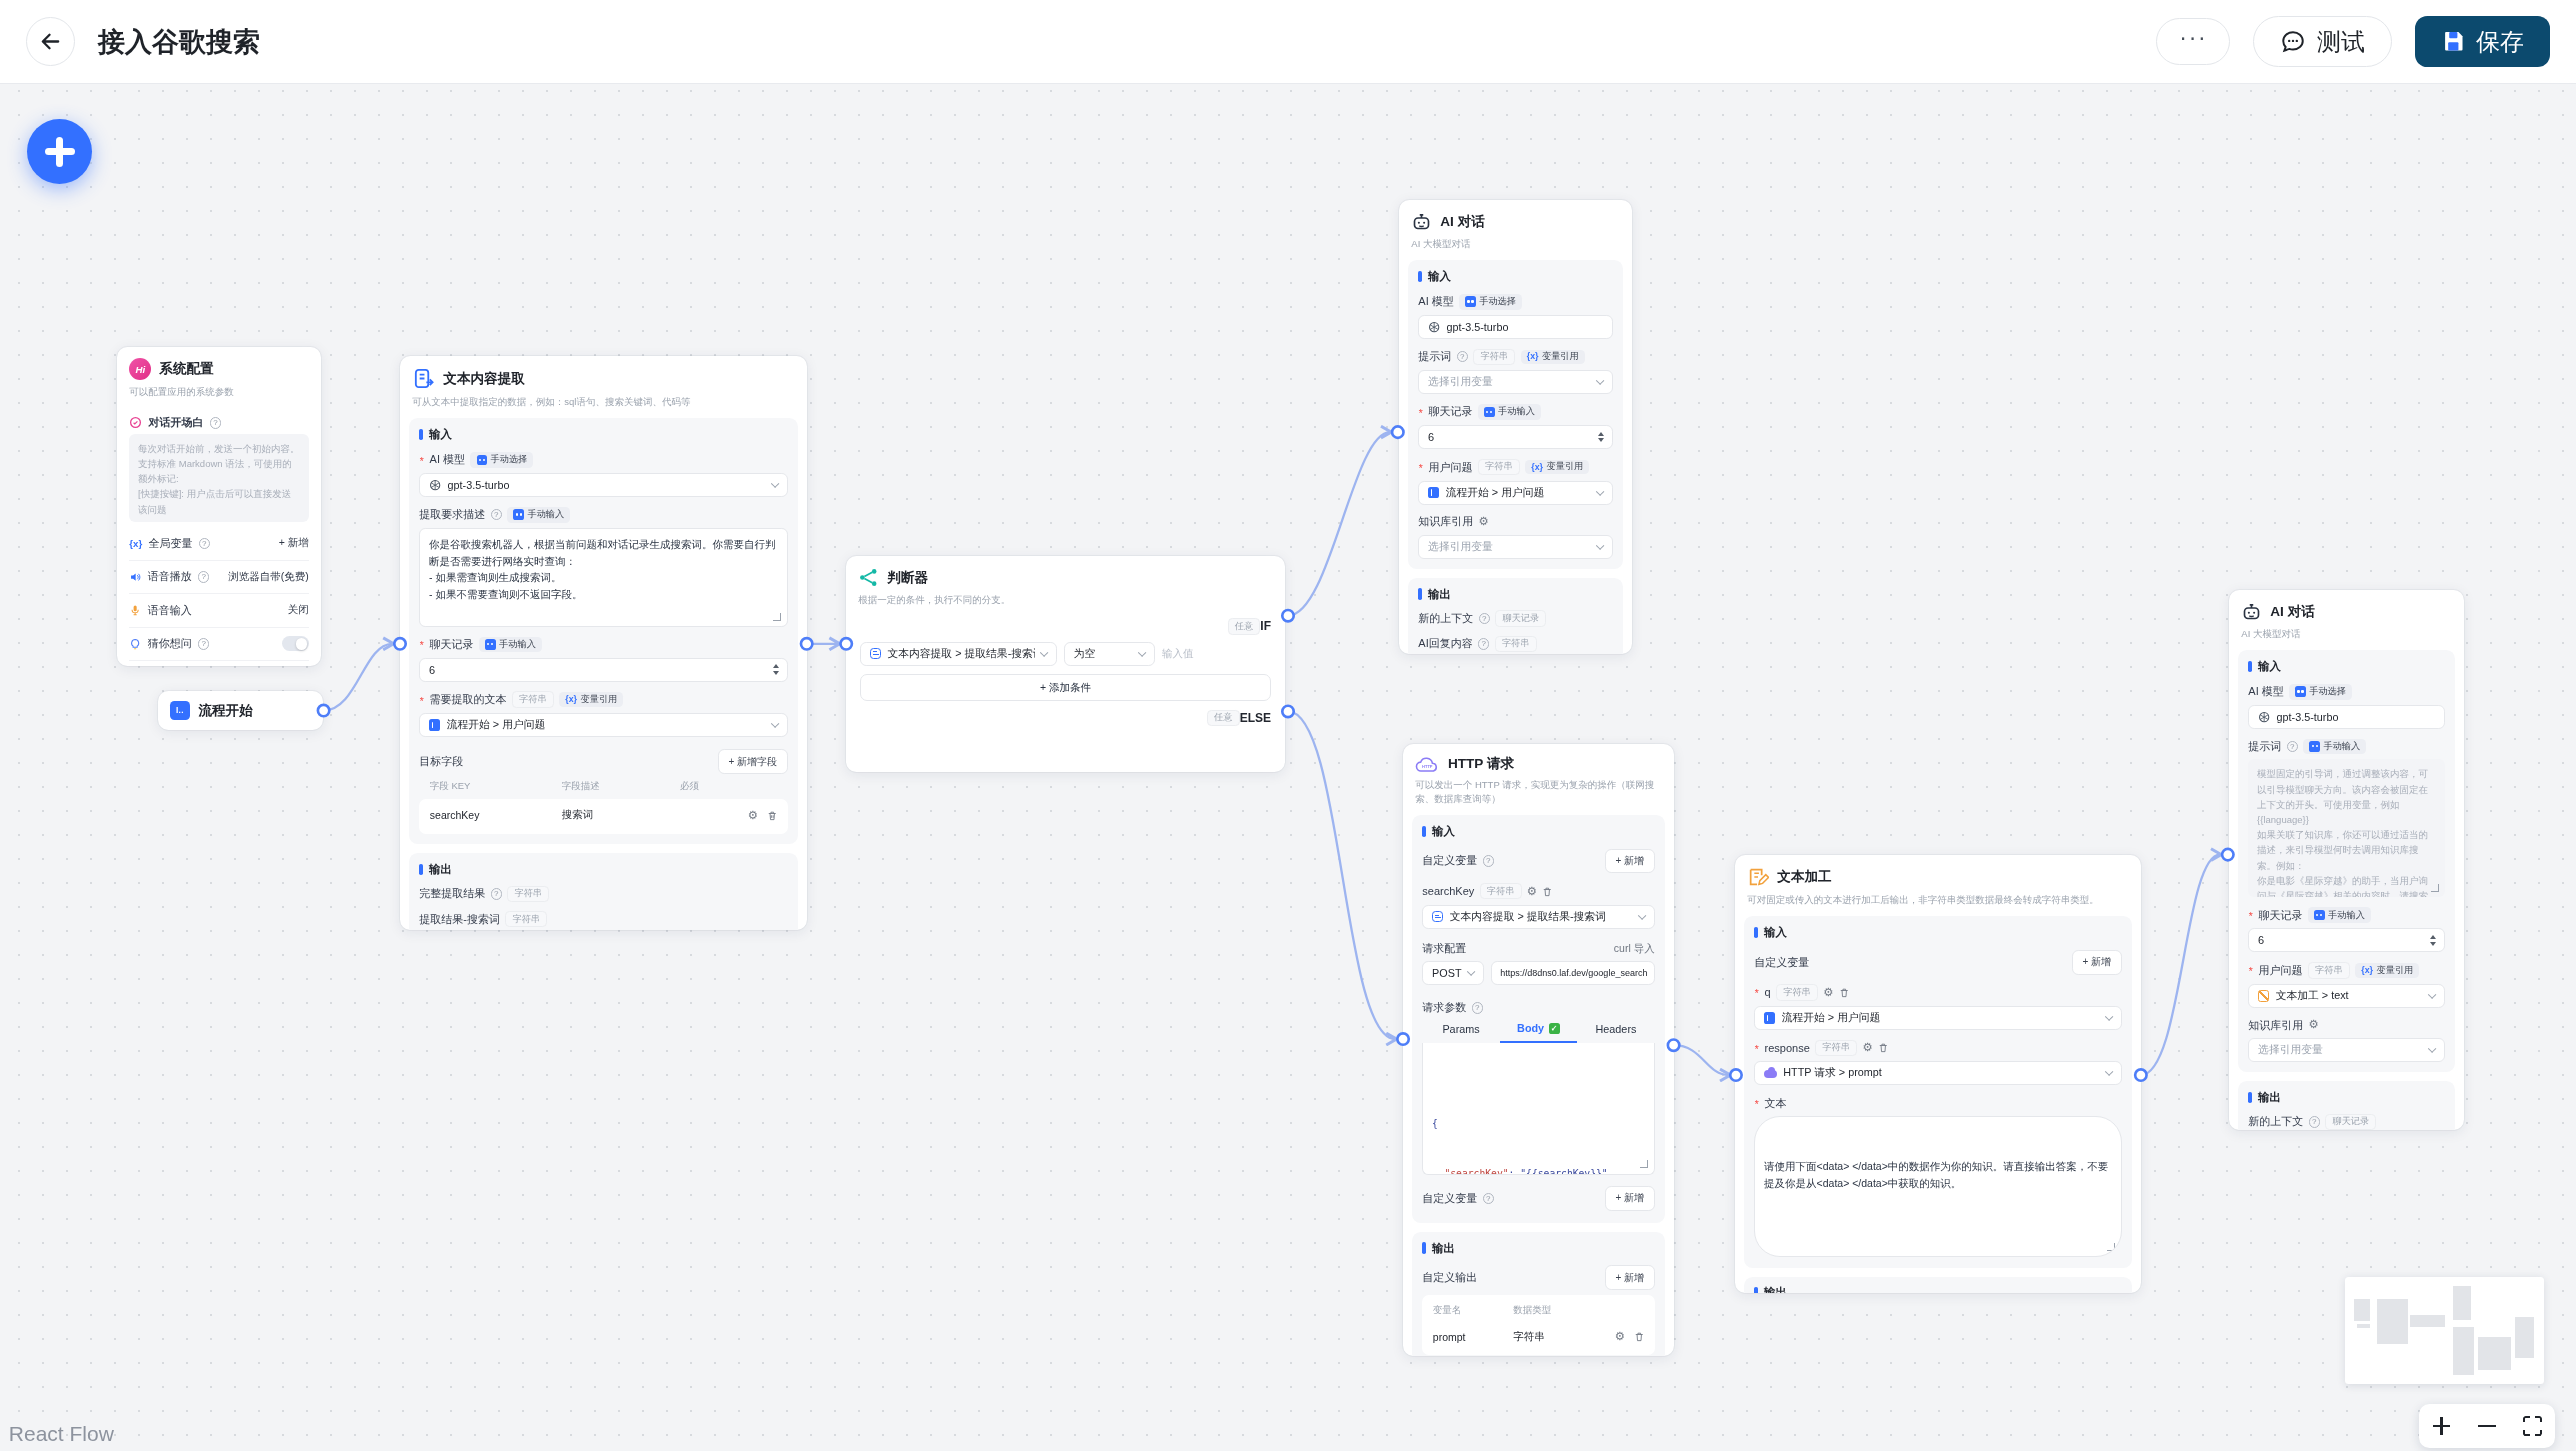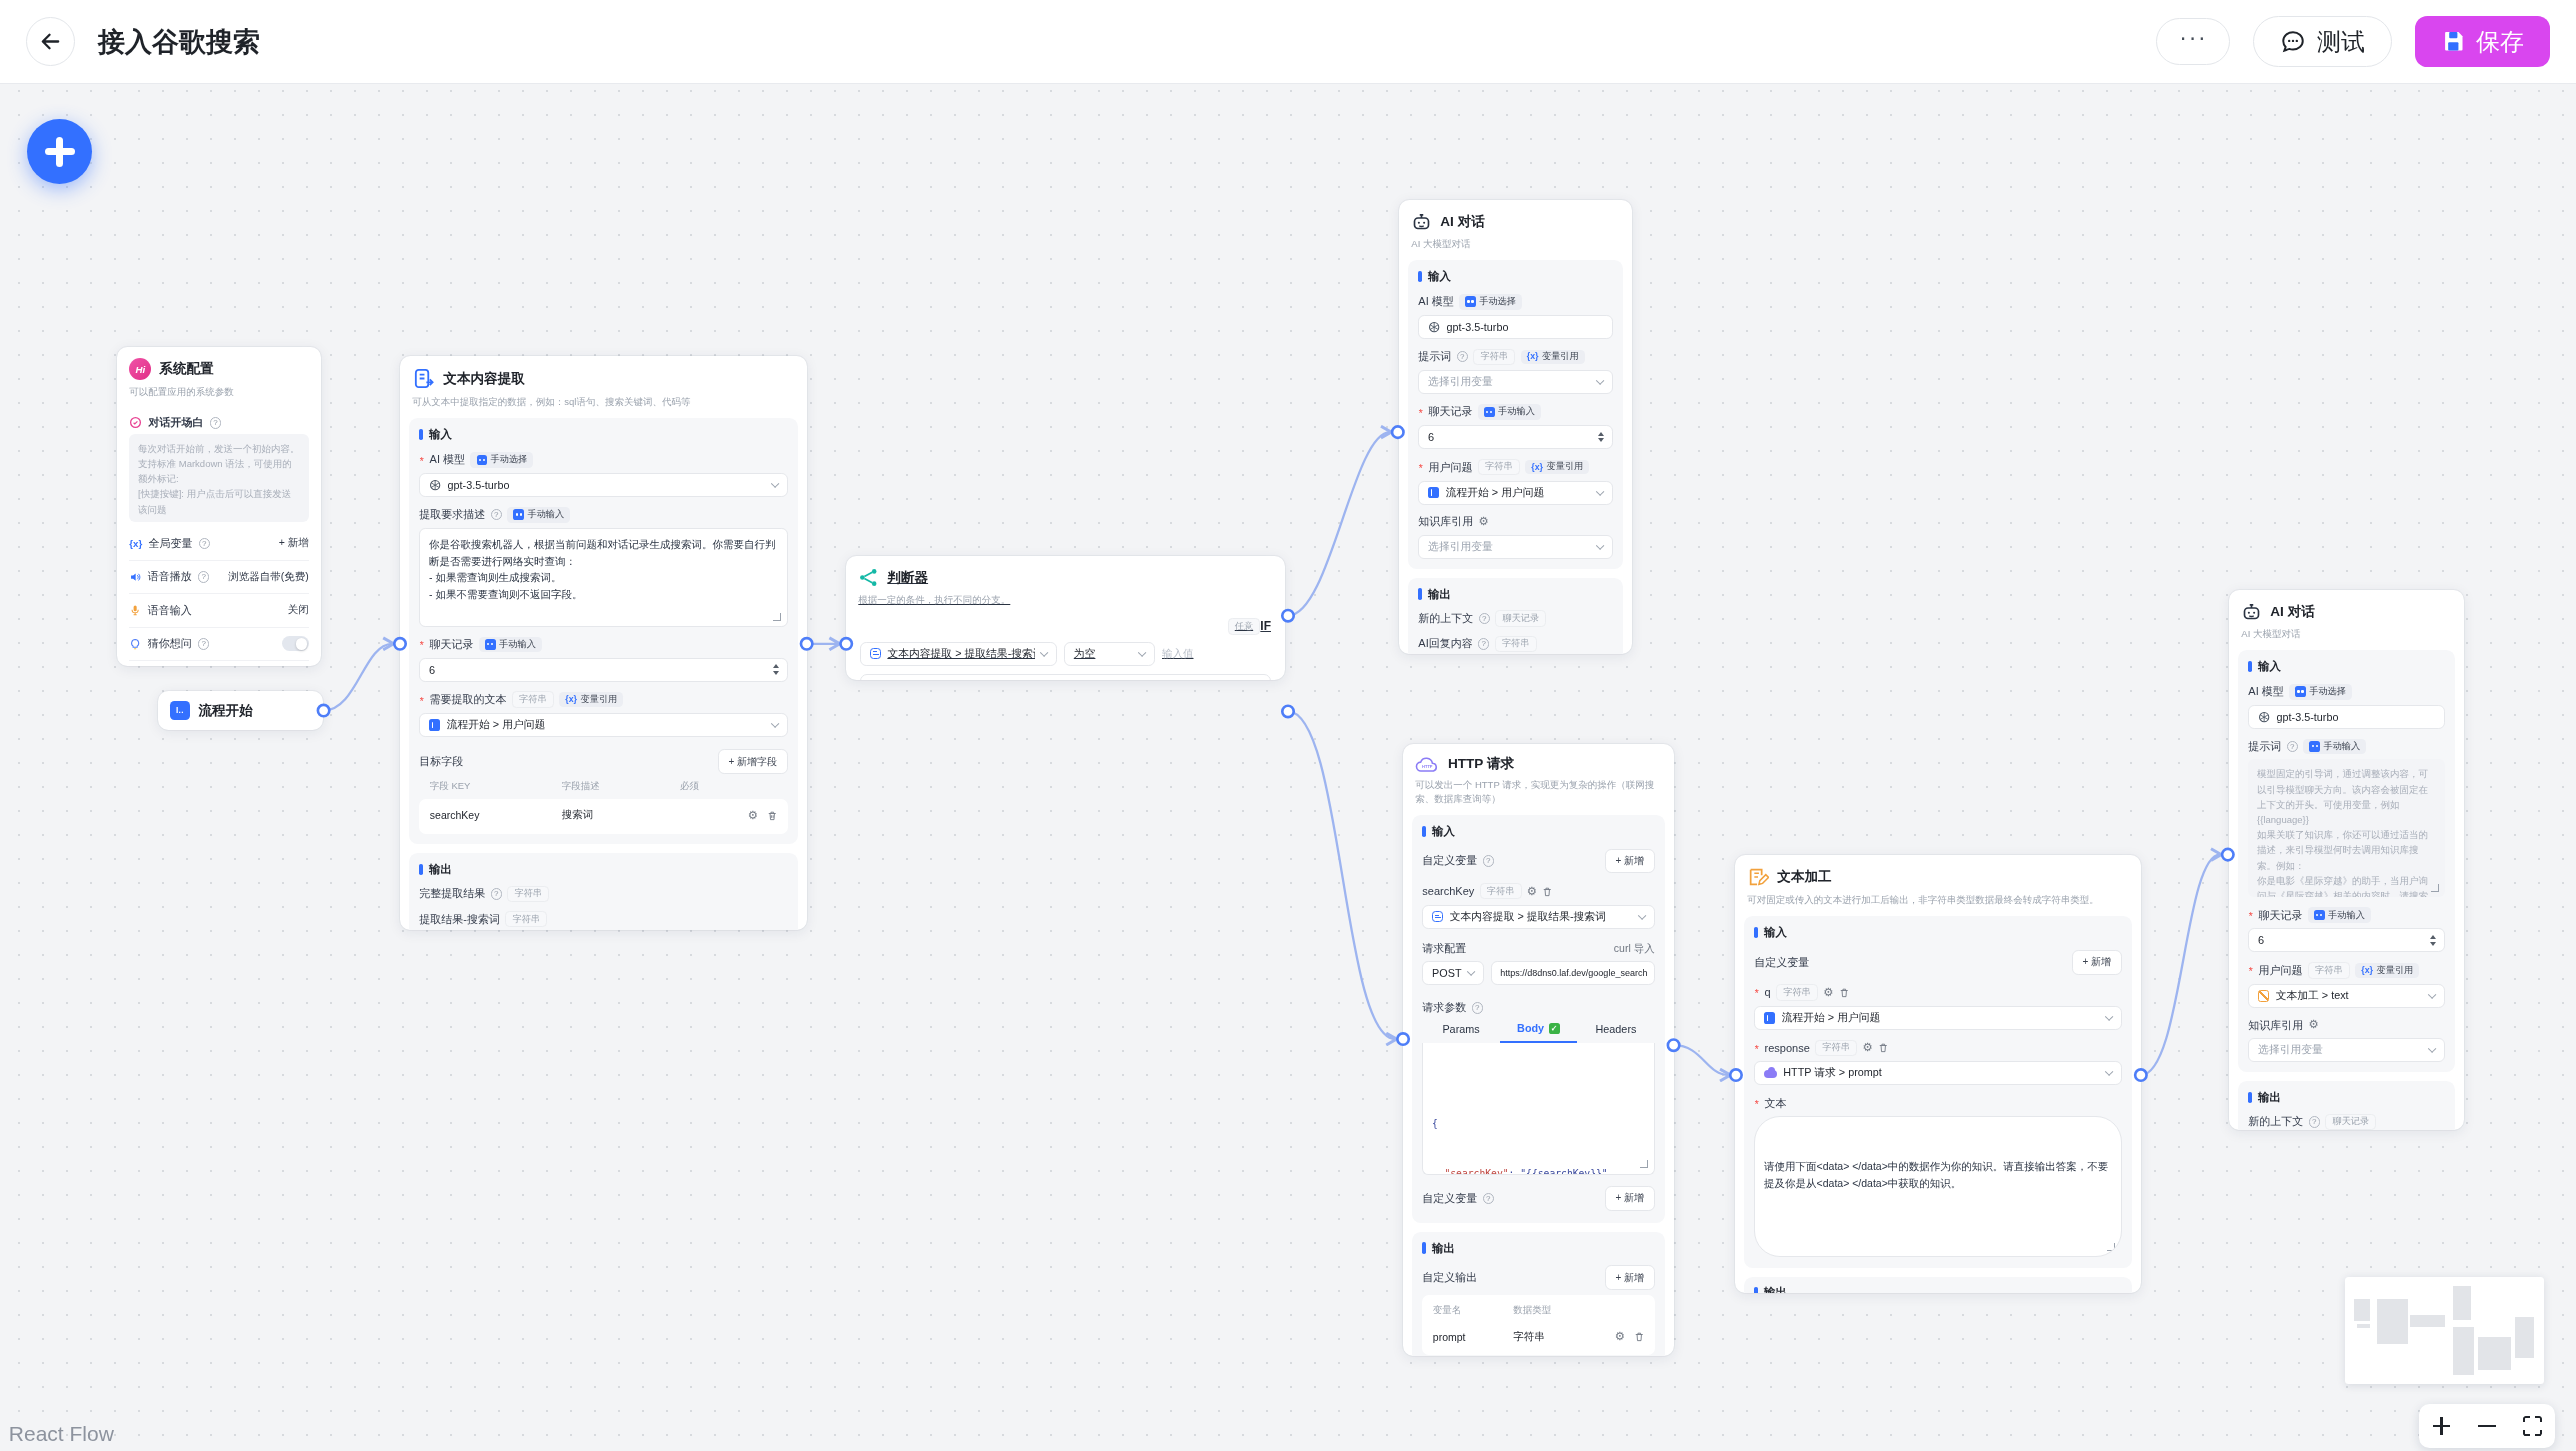--- a/index.html
+++ b/index.html
@@ -9,21 +9,21 @@
   
   .canvas { position:absolute; inset:0; background-image:radial-gradient(#d7dade 1.2px, transparent 1.3px); background-size:24px 24px; background-position:7px 7px; }
 
   
   .hdr { position:absolute; top:0; left:0; width:100%; height:84px; background:#fff; border-bottom:0.9px solid #e8eaee; display:flex; align-items:center; padding:0 26px; z-index:50; }
   .back { width:49px; height:49px; border-radius:50%; background:#fff; border:0.9px solid #e3e6ea; display:flex; align-items:center; justify-content:center; cursor:pointer; }
   .hdr-title { font-size:27px; font-weight:700; color:#1f2329; margin-left:23px; }
   .hdr-right { margin-left:auto; display:flex; align-items:center; gap:23px; }
   .more-btn { min-width:74px; height:47px; border-radius:24px; border:0.9px solid #e3e6ea; background:#fff; font-size:23px; letter-spacing:1.8px; color:#474e59; display:flex; align-items:center; justify-content:center; padding-bottom:8.8px; cursor:pointer; }
   .test-btn { height:51px; border-radius:25.5px; border:0.9px solid #e3e6ea; background:#fff; display:flex; align-items:center; gap:10.5px; padding:0 26px; font-size:24px; color:#1f2329; cursor:pointer; }
-  .save-btn { height:51px; border-radius:12.3px; background:#d946ef; color:#fff; display:flex; align-items:center; gap:10.5px; padding:12px 26px; font-size:24px; cursor:pointer; border:none;text-align:right; }
+  .save-btn { height:51px; border-radius:12.3px; background:#0c4a6e; color:#fff; display:flex; align-items:center; gap:10.5px; padding:12px 26px; font-size:24px; cursor:pointer; border:none;text-align:right; }
 
   .add-fab { position:absolute; left:27px; top:119px; width:65px; height:65px; border-radius:50%; background:#3370ff; box-shadow:0 5.3px 19.3px rgba(51,112,255,.45); display:flex; align-items:center; justify-content:center; z-index:10; cursor:pointer; }
   .add-fab:before { content:""; position:absolute; width:30px; height:6.2px; background:#fff; border-radius:3.5px; }
   .add-fab:after { content:""; position:absolute; width:6.2px; height:30px; background:#fff; border-radius:3.5px; }
 
   
   .edges { position:absolute; inset:0; z-index:5; pointer-events:none; }
 
   
   .node { position:absolute; background:#fff; border-radius:10.5px; box-shadow:0 2.6px 12.3px rgba(24,39,75,.08), 0 0 0 0.9px rgba(24,39,75,.045); z-index:2; overflow:hidden; color:#2a3342; }
@@ -347,21 +347,21 @@
           <span class="qmark"></span>
           <span class="badge soft">字符串</span>
         </div>
       <div class="outrow">
           <span class="lbl">提取结果-搜索词</span>
           <span class="badge soft">字符串</span>
         </div>
     </div>
   </div>
 
-  <div class="node" style="left:846px; top:556px; width:439px; height:124px;text-decoration:underline;">
+  <div class="node" style="left:846px; top:556px; width:439px; height:216px;">
     <div class="nhead">
       <svg class="iconsvg hticon" width="21" height="21" viewBox="0 0 24 24">
           <circle cx="5" cy="12" r="2.6" fill="#14b8a6"></circle>
           <circle cx="18.5" cy="5" r="2.6" fill="#14b8a6"></circle>
           <circle cx="18.5" cy="19" r="2.6" fill="#14b8a6"></circle>
           <path d="M7.3 10.8L16.3 6 M7.3 13.2l9 4.8" stroke="#14b8a6" stroke-width="2"></path>
         </svg>
       <span class="ntitle">判断器</span>
     </div>
     <div class="ndesc">根据一定的条件，执行不同的分支。</div>

